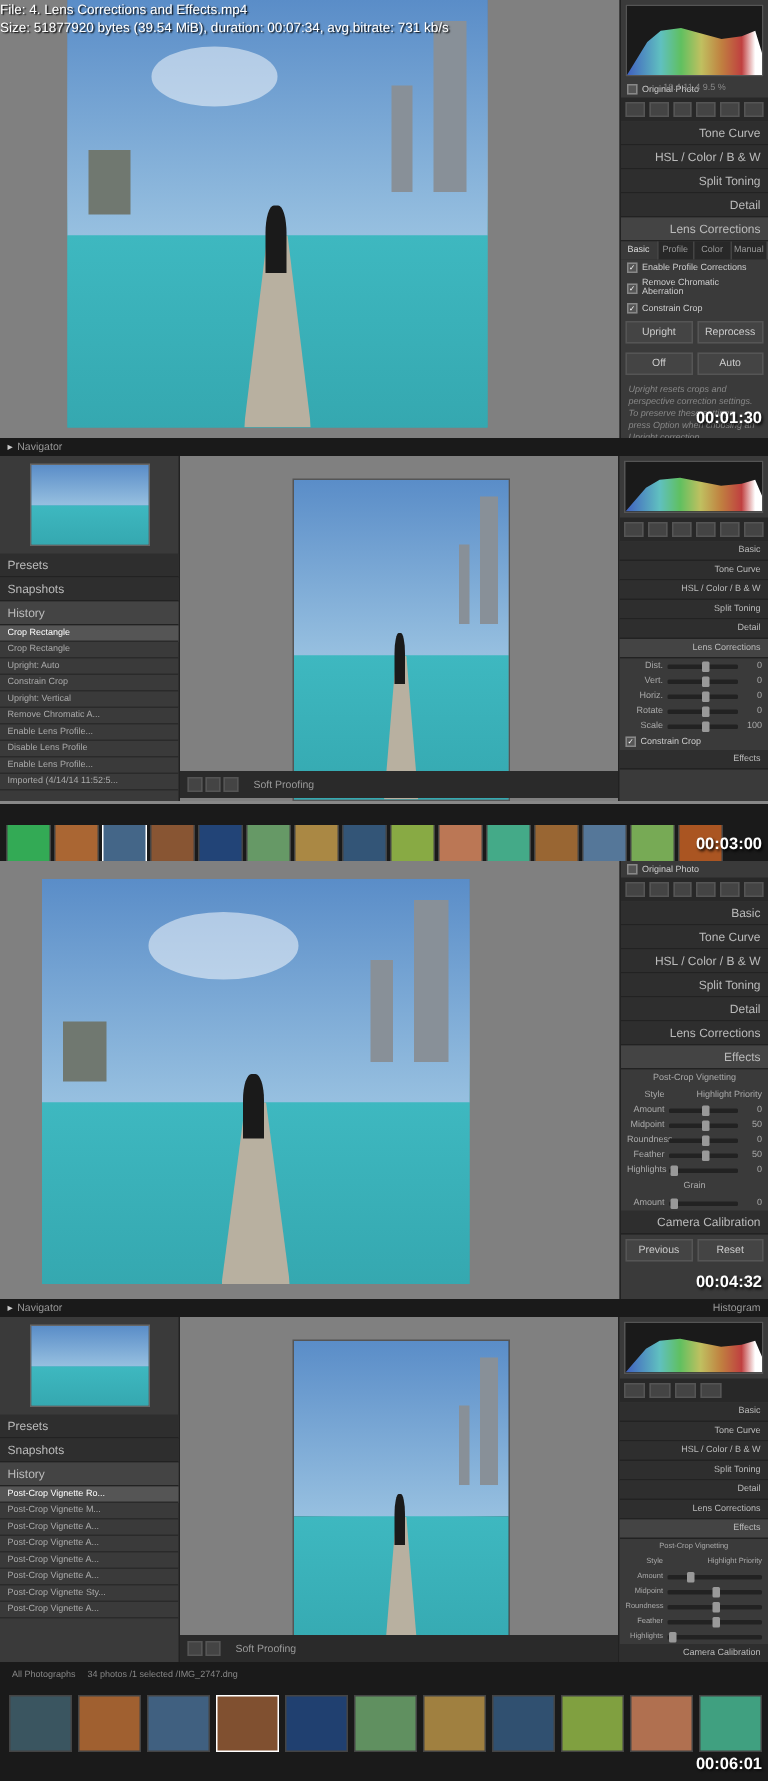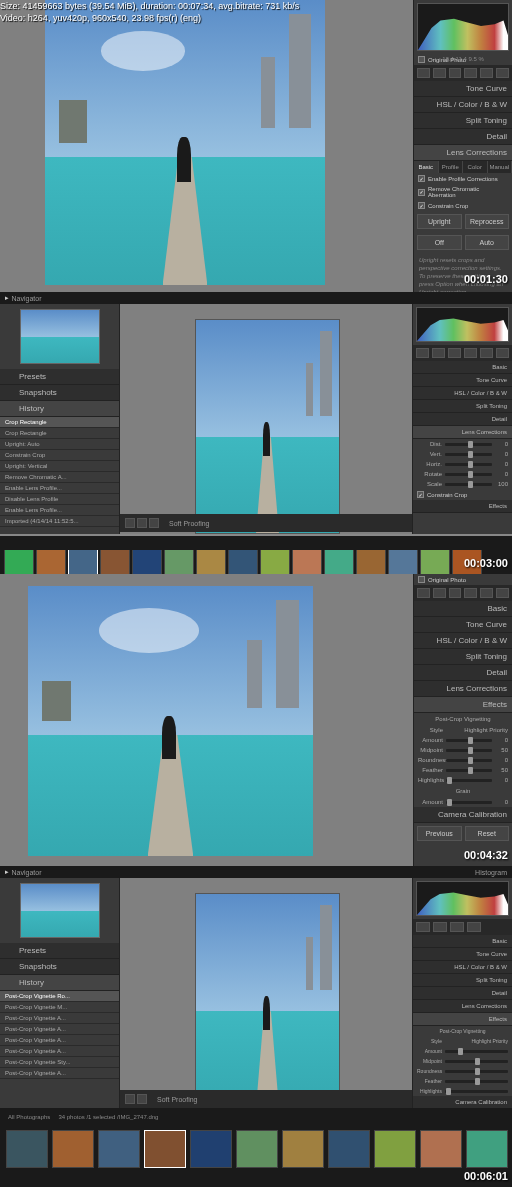--- a/index.html
+++ b/index.html
@@ -34,21 +34,21 @@
 .b2{right:18%;top:20%;width:5%;height:25%}
 .b3{left:5%;top:35%;width:10%;height:15%;background:#707870}
 .person{position:absolute;left:47%;top:48%;width:5%;height:16%;background:#1a1a1a;border-radius:40% 40% 0 0}
 .panelR{position:absolute;right:0;top:0;height:100%;background:#3a3a3a;border-left:1px solid #222}
 .pR1{width:99px}
 .pR3{width:99px}
 .histo{height:48px;background:#1a1a1a;margin:3px;position:relative;border:1px solid #555}
 .histcurve{position:absolute;bottom:0;left:0;width:100%;height:80%;background:linear-gradient(90deg,#4060c0 0%,#60c0c0 25%,#60c060 40%,#c0c060 55%,#c08040 70%,#c04040 85%,#fff 95%);clip-path:polygon(0 100%,5% 80%,15% 40%,25% 20%,40% 15%,55% 25%,70% 35%,85% 30%,95% 20%,100% 60%,100% 100%)}
 .histlabel{position:absolute;bottom:-12px;width:100%;text-align:center;color:#888;font-size:6px}
 .phead{color:#bbb;font-size:8px;padding:3px 5px;border-bottom:1px solid #222;text-align:right;cursor:pointer;background:#2e2e2e}
-.pheadL{color:#bbb;font-size:8px;padding:3px 19px;border-bottom:1px solid #222;background:#2e2e2e}
+.pheadL{color:#bbb;font-size:8px;padding:3px 5px;border-bottom:1px solid #222;background:#2e2e2e}
 .tabs{display:flex;background:#282828;font-size:6px;color:#999}
 .tab{flex:1;padding:3px 1px;text-align:center;border-right:1px solid #444}
 .tab.active{background:#3a3a3a;color:#ddd}
 .chkrow{display:flex;align-items:center;font-size:6px;color:#ccc;padding:2px 4px}
 .chk{width:7px;height:7px;border:1px solid #888;margin-right:3px;background:#555;display:flex;align-items:center;justify-content:center;font-size:5px;color:#fff}
 .slrow{display:flex;align-items:center;font-size:6px;color:#aaa;padding:2px 4px}
 .sllab{width:28px;text-align:right;padding-right:3px}
 .sltrack{flex:1;height:3px;background:#222;position:relative;border-radius:1px}
 .slhand{position:absolute;top:-2px;width:5px;height:7px;background:#999;border-radius:1px}
 .slval{width:16px;text-align:right;padding-left:2px}
@@ -72,22 +72,22 @@
 .topbar{position:absolute;top:0;left:0;width:100%;height:12px;background:#1a1a1a;color:#999;font-size:7px;display:flex;align-items:center;padding:0 5px}
 .iconrow{display:flex;padding:3px;gap:3px;background:#282828}
 .icn{width:14px;height:10px;background:#444;border:1px solid #555}
 .fstrip2{position:absolute;bottom:0;left:0;width:100%;height:61px;background:#1a1a1a;padding:4px;display:flex;overflow:hidden}
 .ft2{width:42px;height:38px;margin:0 2px;border:1px solid #444;flex-shrink:0}
 </style>
 </head>
 <body>
 
 <div class="info">
-  <div>Size: 41459663 bytes (39.54 MiB), duration: 00:07:34, avg.bitrate: 731 kb/s</div>
-  <div>Video: h264, yuv420p, 960x540, 23.98 fps(r) (eng)</div>
+  <div>File: 4. Lens Corrections and Effects.mp4</div>
+  <div>Size: 51877920 bytes (39.54 MiB), duration: 00:07:34, avg.bitrate: 731 kb/s</div>
 </div>
 
 <div class="frame f1">
   <div class="canvas c1">
     <div class="photo ph1">
       <div class="sky">
           <div class="cloud" style="left:20%;top:20%;width:30%;height:25%"></div>
         </div>
       <div class="water"></div>
       <div class="path"></div>

